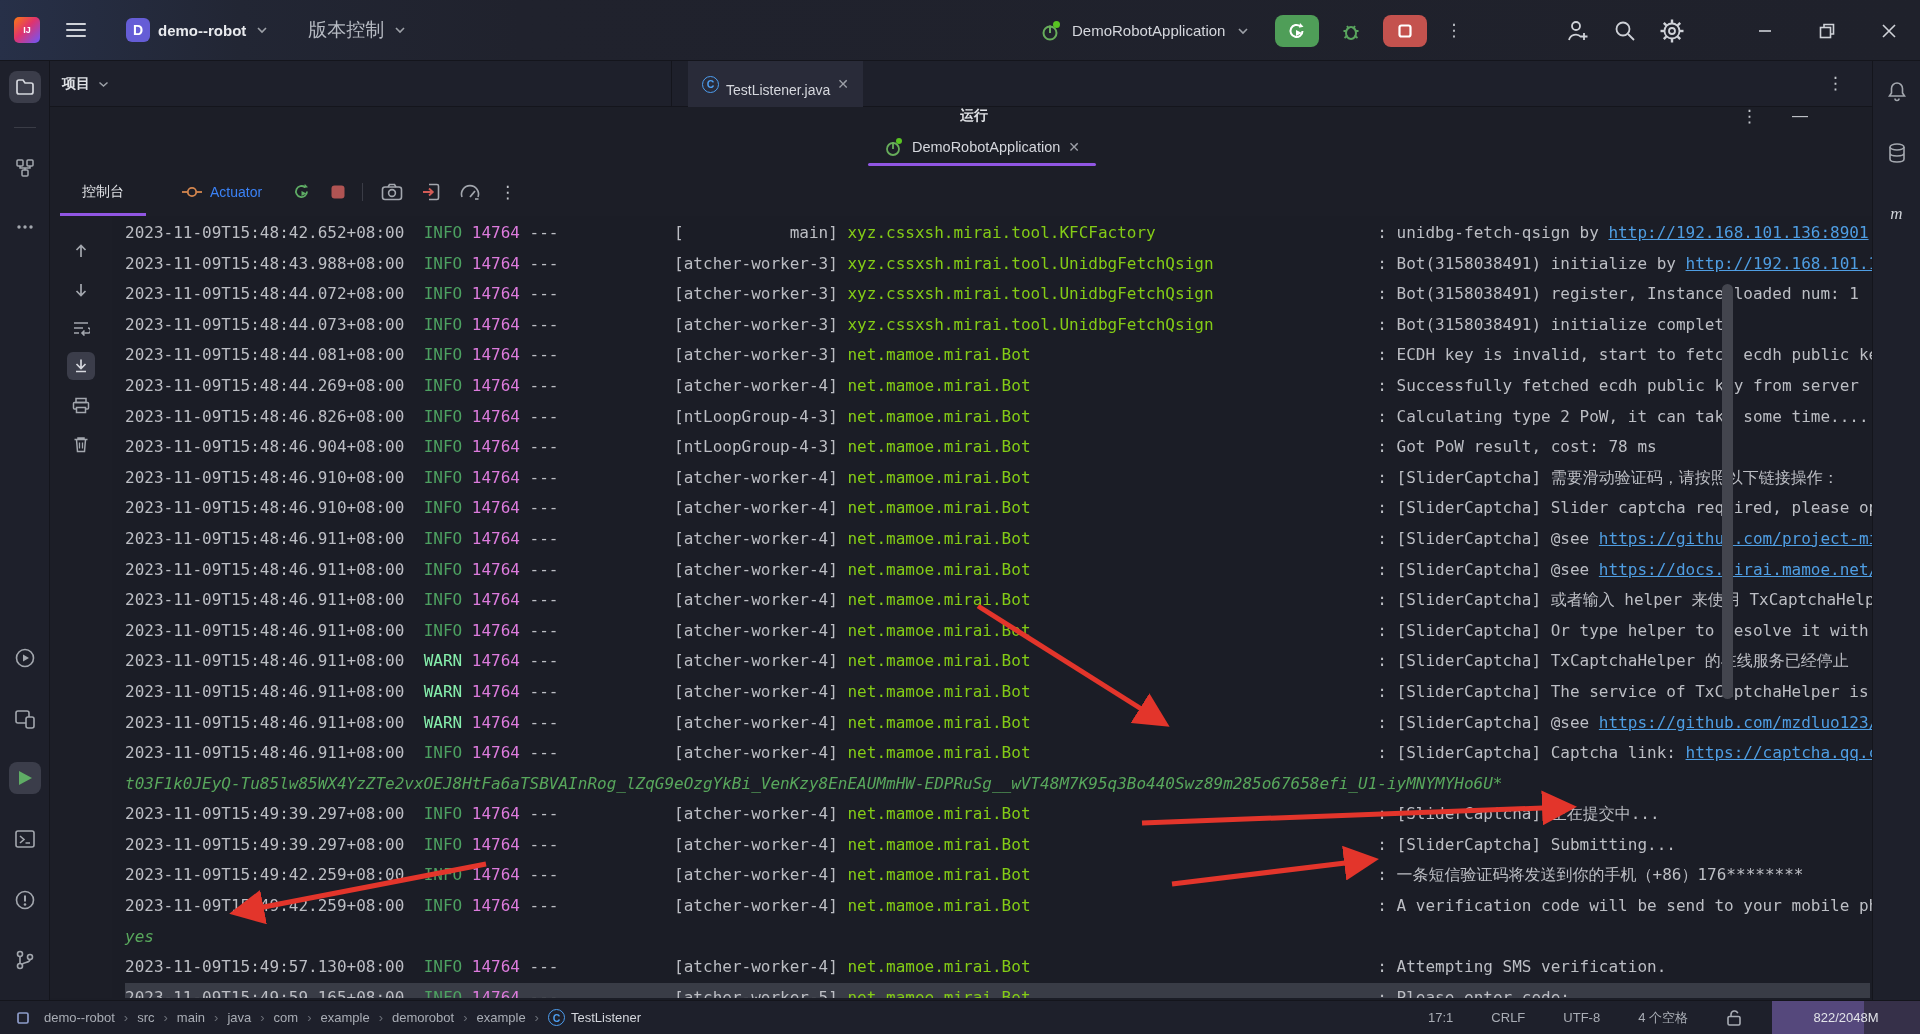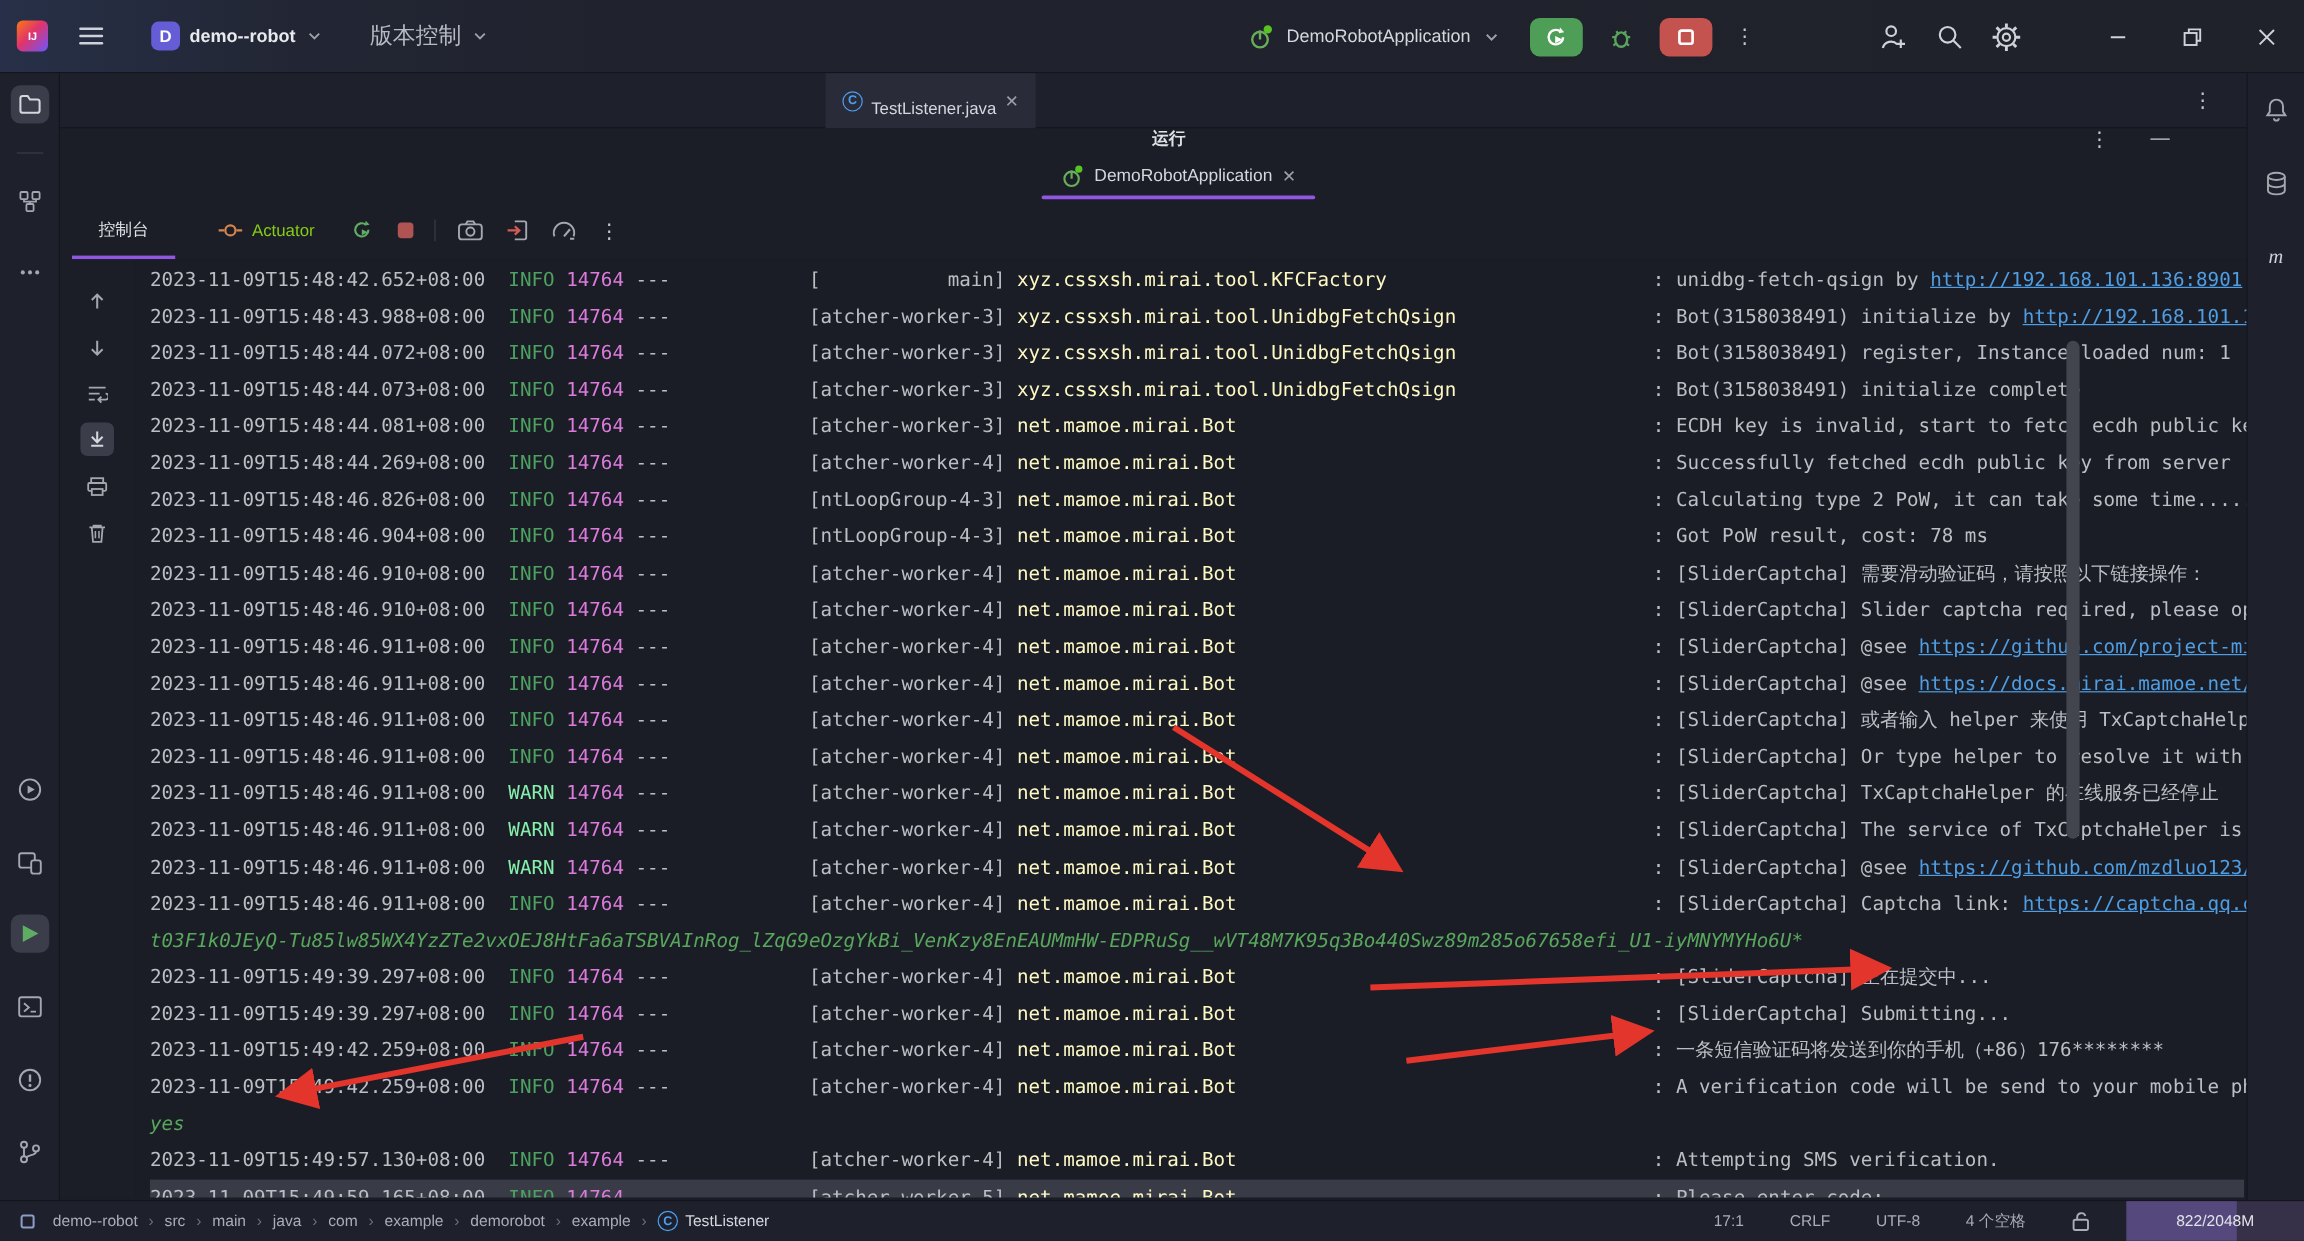--- a/index.html
+++ b/index.html
@@ -74,40 +74,40 @@
   #row3-icons { position:absolute; right:64px; display:flex; gap:34px; align-items:center; }
   .hide-dash { color:#c2c5cb; font-size:16px; cursor:pointer; }
 
   #row4 { position:absolute; left:50px; top:168px; width:1822px; height:48px;
     background:#1c1e27; display:flex; align-items:center; }
   .ctab { position:relative; height:48px; display:flex; align-items:center;
     padding:0 22px; margin-left:10px; cursor:pointer;text-align:center; }
   .ctab .tlabel { color:#dfe1e5; font-size:14px; }
   .ctab .underline { position:absolute; left:0; bottom:0; width:100%; height:3px; background:#9156e3; }
   .atab { display:flex; align-items:center; gap:8px; margin-left:36px; cursor:pointer; }
-  .atab .tlabel { color:#84cc16; font-size:14px; }
+  .atab .tlabel { color:#3b82f6; font-size:14px; }
   .tool-ic { margin-left:18px; cursor:pointer; display:flex; align-items:center; }
   .vdiv { width:1px; height:18px; background:#3a3c46; margin-left:16px; }
 
   
   #gutter { position:absolute; left:50px; top:216px; width:62px; height:782px; background:#1c1e27; }
   .gut-ic { position:absolute; left:17px; width:28px; height:28px; border-radius:6px;
     display:flex; align-items:center; justify-content:center; cursor:pointer; }
   .gut-ic.sel { background:#3b3d4a; }
   #console-body { position:absolute; left:112px; top:216px; width:1760px; height:782px;
     background:#1b1d26; overflow:hidden; }
   #log { padding:2px 0 0 13px; font-family:"DejaVu Sans Mono", monospace;
     font-size:16px; line-height:30.6px; white-space:pre; }
   #log .row { height:30.6px; }
   #log .row.hl { background:rgba(138,144,156,.28); width:1745px; }
   .fg  { color:#bcbec4; }
   .li  { color:#4da161; }
   .lw  { color:#86efac; }
   .pid { color:#dd7bdd; }
-  .lg  { color:#fef9c3; }
+  .lg  { color:#84cc16; }
   .lk  { color:#4f9ee3; text-decoration:underline; cursor:pointer; }
   .inp { color:#58a75c; font-style:italic; }
   #vscroll { position:absolute; left:1722px; top:284px; width:11px; height:415px;
     background:#43454e; border-radius:6px; cursor:pointer; }
 
   
   #arrows { position:absolute; left:0; top:0; width:1920px; height:1034px;
     pointer-events:none; z-index:50; }
 
   
@@ -305,20 +305,26 @@
         <ellipse cx="11" cy="5" rx="7" ry="3" fill="none" stroke="#a3a7ae" stroke-width="1.6"></ellipse>
         <path d="M4 5 V17 c0 1.7 3.1 3 7 3 s7 -1.3 7 -3 V5 M4 11 c0 1.7 3.1 3 7 3 s7 -1.3 7 -3" fill="none" stroke="#a3a7ae" stroke-width="1.6"></path>
       </svg>
     </div>
     <div class="stripe-icon" style="top:137px">
       <span style="color:#cfd2d8;font-size:17px;font-style:italic;font-family:'Liberation Serif',serif;">m</span>
     </div>
   </div>
 
   <div id="row2">
+    <div id="project-header">
+      <span class="lbl">项目</span>
+      <svg class="ic chev" width="11" height="7">
+          <path d="M1.5 1.5 L5.5 5 L9.5 1.5" stroke="#9da1a8" stroke-width="1.5" fill="none"></path>
+        </svg>
+    </div>
     <div id="editor-tabs">
       <div class="etab">
         <span class="cicon">C</span>
         <span class="tlabel">TestListener.java</span>
         <span class="xbtn">✕</span>
       </div>
       <span class="kebab" id="tabs-kebab">⋮</span>
     </div>
   </div>
 

